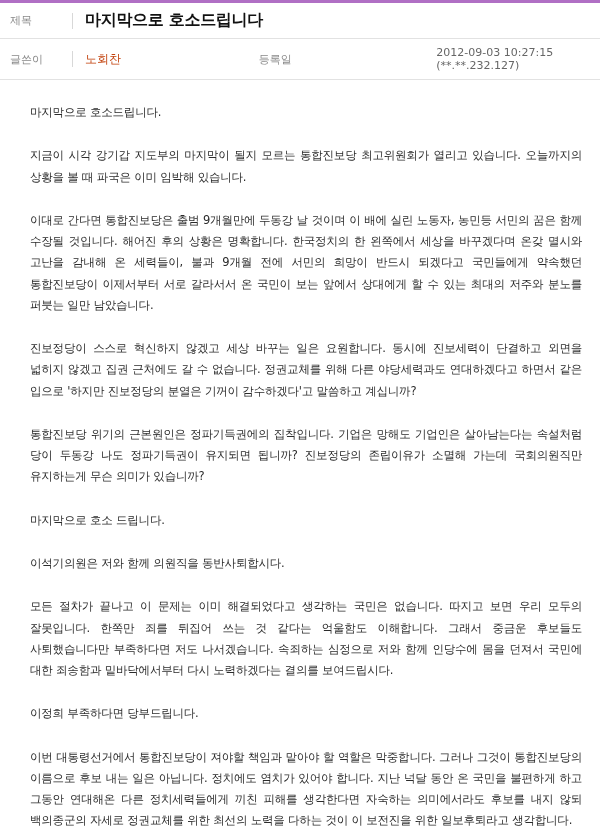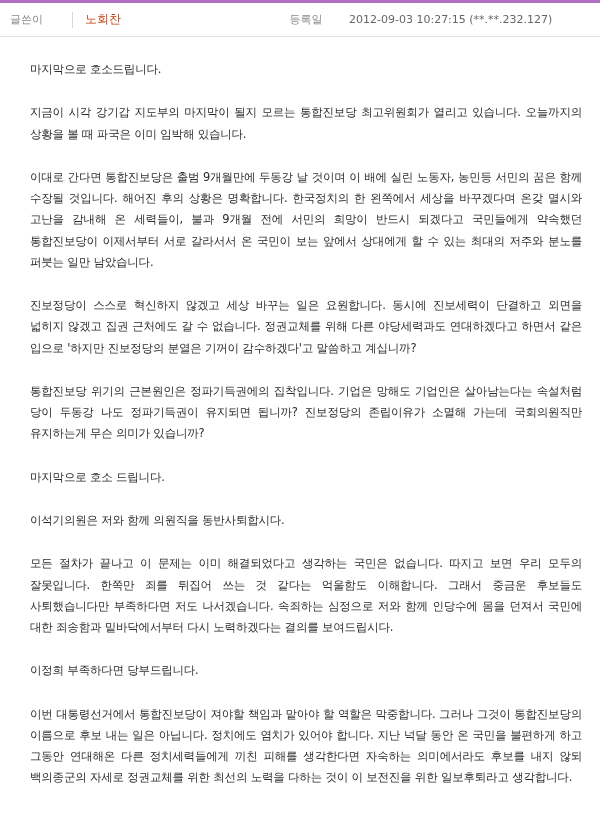--- a/index.html
+++ b/index.html
@@ -69,21 +69,21 @@
     color: #c2410c;
     width: 180px;
   }
   .date-label {
     width: 62px;
     padding: 7px 0 7px 10px;
     font-size: 11px;
     color: #8a8a8a;
     white-space: nowrap;
     vertical-align: middle;
-    text-align: center;
+    text-align: left;
   }
   .date-cell {
     padding: 7px 12px 7px 12px;
     vertical-align: middle;
     font-size: 11px;
     color: #666666;
     text-align: left;
   }
   .row-divider-strong {
     border-bottom: 1px solid #cfcfcf;
@@ -102,20 +102,29 @@
   }
 </style>
 </head>
 <body>
 
 <div class="page">
   <div class="top-accent"></div>
 
   <table class="meta-table">
     <tbody>
+        <tr class="row-divider-strong">
+      <td class="meta-label">제목</td>
+      <td class="meta-sep">
+            <span class="vline"></span>
+          </td>
+      <td class="title-cell" colspan="3">
+        <span class="title-text">마지막으로 호소드립니다</span>
+      </td>
+    </tr>
     <tr class="row-divider-strong">
       <td class="meta-label">글쓴이</td>
       <td class="meta-sep">
             <span class="vline"></span>
           </td>
       <td class="author-cell">노회찬</td>
       <td class="date-label">등록일</td>
       <td class="date-cell">2012-09-03 10:27:15 (**.**.232.127)</td>
     </tr>
   </tbody>

